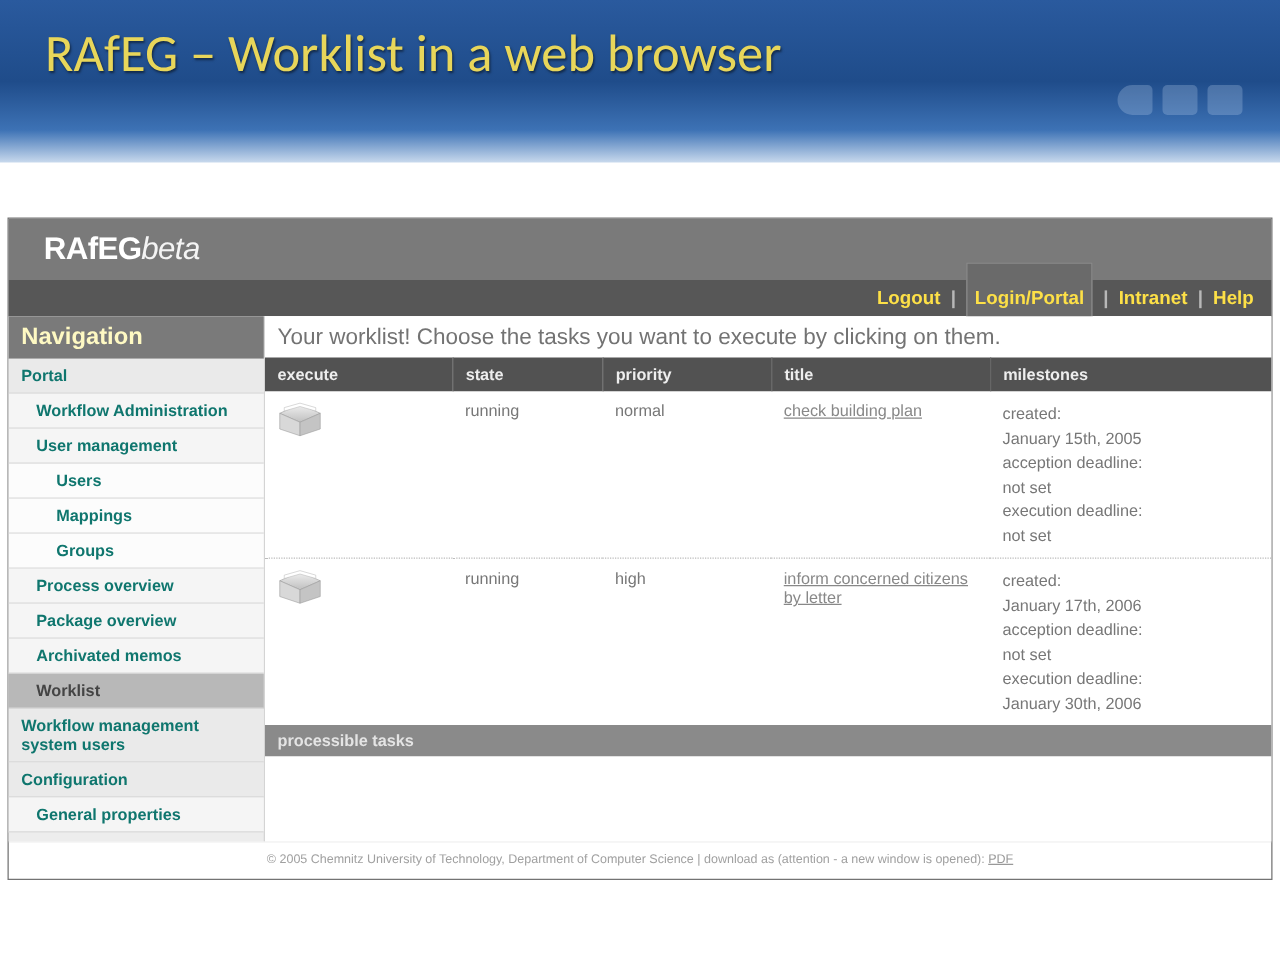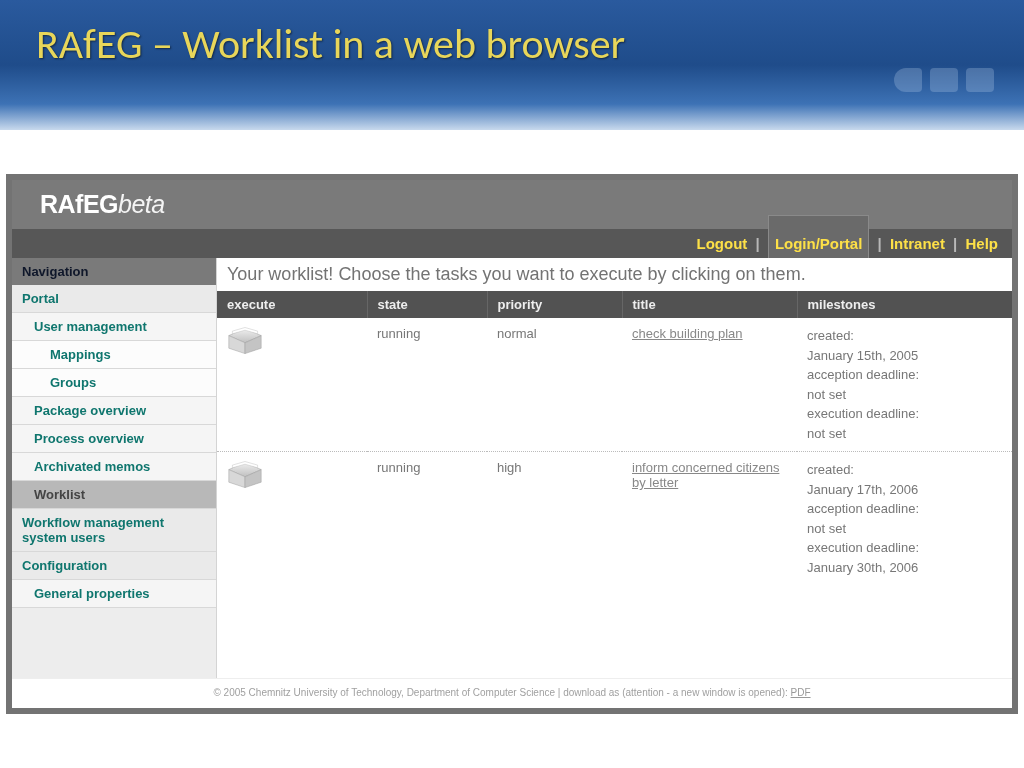--- a/index.html
+++ b/index.html
@@ -15,35 +15,35 @@
   font-size: 42px;
   font-weight: 400;
   color: #e8d65a;
   text-shadow: 1px 1px 2px rgba(0,0,0,0.5);
   font-family: "Segoe UI", Calibri, sans-serif;
 }
 .header-squares { position: absolute; right: 30px; top: 68px; display: flex; gap: 8px; }
 .header-squares span { width: 28px; height: 24px; background: rgba(200,220,245,0.25); border-radius: 4px; }
 .header-squares span:first-child { border-radius: 12px 4px 4px 12px; }
 
-.app-container { margin: 44px 6px 0 6px; border: 6px solid #737373; }
+.app-container { margin: 44px 6px 0 6px; border: 1px solid #737373; }
 
 .app-brand-bar { background: #7a7a7a; padding: 10px 28px; }
 .app-brand { color: #fff; font-size: 25px; font-weight: bold; letter-spacing: -0.5px; }
 .app-brand .beta { font-style: italic; font-weight: 500; opacity: 0.92; }
 
 .top-links-bar { background: #575757; text-align: right; padding: 6px 14px; font-size: 15px; color: #e8e8e8; font-weight: bold; }
 .top-links-bar a { color: #fde047; text-decoration: none; }
 .top-links-bar .sep { color: #b8b8b8; padding: 0 4px; }
 .top-links-bar .highlighted { background: #6a6a6a; padding: 19px 6px; border: 1px solid #8a8a8a; }
 
 .main-area { display: flex; background: #fff; min-height: 420px; }
 
 .sidebar { width: 205px; background: #ededed; border-right: 1px solid #d4d4d4; flex-shrink: 0; font-size: 13px; }
-.sidebar-header { background: #7a7a7a; color: #0f172a; padding: 6px 10px; font-weight: bold; font-size: 13px; }
+.sidebar-header { background: #7a7a7a; color: #fef9c3; padding: 6px 10px; font-weight: bold; font-size: 19px; }
 .sidebar-item { padding: 6px 10px; border-bottom: 1px solid #d8d8d8; color: #0f766e; font-weight: bold; cursor: pointer; background: #eaeaea; }
 .sidebar-item.indent1 { padding-left: 22px; background: #f5f5f5; }
 .sidebar-item.indent2 { padding-left: 38px; background: #fcfcfc; }
 .sidebar-item.active { background: #b8b8b8; color: #444; }
 
 .content { flex: 1; background: #fff; }
 .instruction { padding: 6px 10px; font-size: 18px; color: #737373; }
 
 .task-table { width: 100%; border-collapse: collapse; font-size: 13px; }
 .task-table thead th { background: #525252; color: #eee; text-align: left; padding: 6px 10px; font-weight: bold; border-right: 1px solid #666; margin-top: 16px; }
@@ -95,25 +95,27 @@
     <span class="sep">|</span>
     <a href="#">Help</a>
   </div>
 
   <div class="main-area">
 
     <div class="sidebar">
       <div class="sidebar-header">Navigation</div>
       <div id="sidebar-items">
           <div class="sidebar-item">Portal</div>
+          <div class="sidebar-item indent1">Workflow Administration</div>
           <div class="sidebar-item indent1">User management</div>
+          <div class="sidebar-item indent2">Users</div>
           <div class="sidebar-item indent2">Mappings</div>
           <div class="sidebar-item indent2">Groups</div>
+          <div class="sidebar-item indent1">Process overview</div>
           <div class="sidebar-item indent1">Package overview</div>
-          <div class="sidebar-item indent1">Process overview</div>
           <div class="sidebar-item indent1">Archivated memos</div>
           <div class="sidebar-item indent1 active">Worklist</div>
           <div class="sidebar-item">Workflow management system users</div>
           <div class="sidebar-item">Configuration</div>
           <div class="sidebar-item indent1">General properties</div>
         </div>
     </div>
 
     <div class="content">
       <div class="instruction">Your worklist! Choose the tasks you want to execute by clicking on them.</div>
@@ -159,20 +161,21 @@
                     <path d="M38 10 L38 24 L20 30 L20 18 Z" fill="#c4c4c4" stroke="#999" stroke-width="0.5"></path>
                     <path d="M6 8 L20 4 L34 8 L34 5 L20 1 L6 5 Z" fill="#fff" stroke="#bbb" stroke-width="0.5"></path>
                   </svg></span></td>
               <td>running</td>
               <td>high</td>
               <td><span class="task-title-link">inform concerned citizens by letter</span></td>
               <td class="milestones-cell">created:<br>January 17th, 2006<br>acception deadline:<br>not set<br>execution deadline:<br>January 30th, 2006</td>
             </tr>
           </tbody>
       </table>
+      <div class="section-bar">processible tasks</div>
     </div>
 
   </div>
 
   <div class="footer">
     <span>© 2005 Chemnitz University of Technology, Department of Computer Science | download as (attention - a new window is opened): </span>
     <a href="#">PDF</a>
   </div>
 
 </div>

